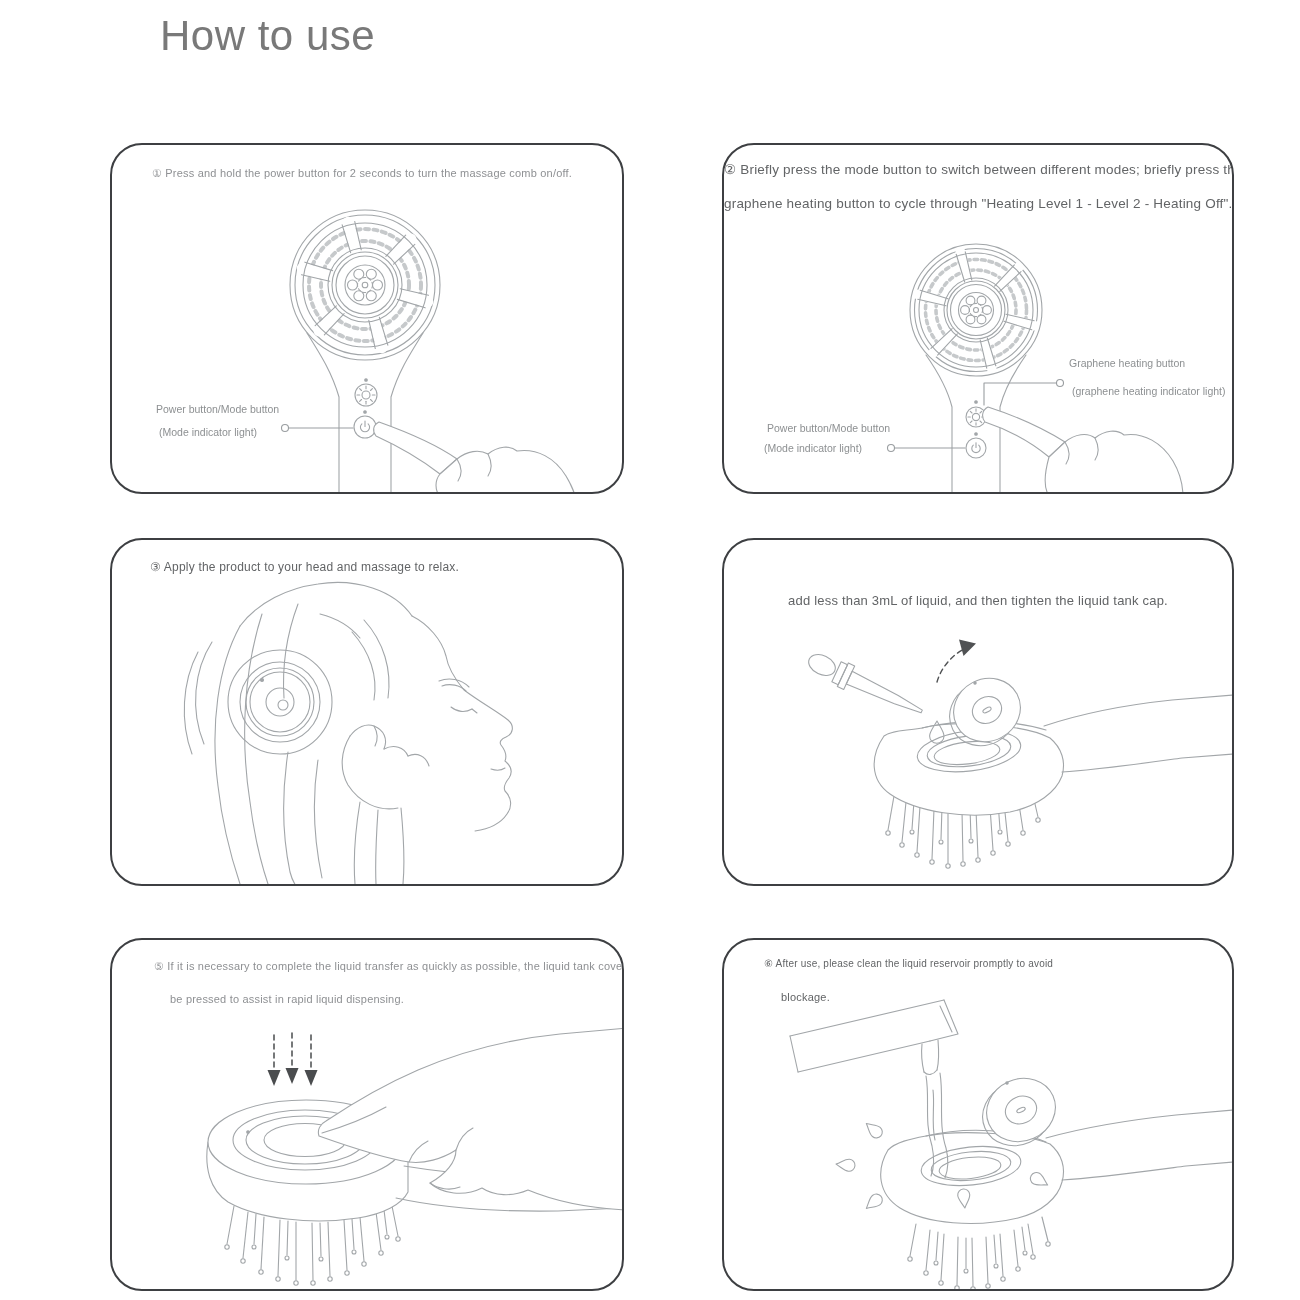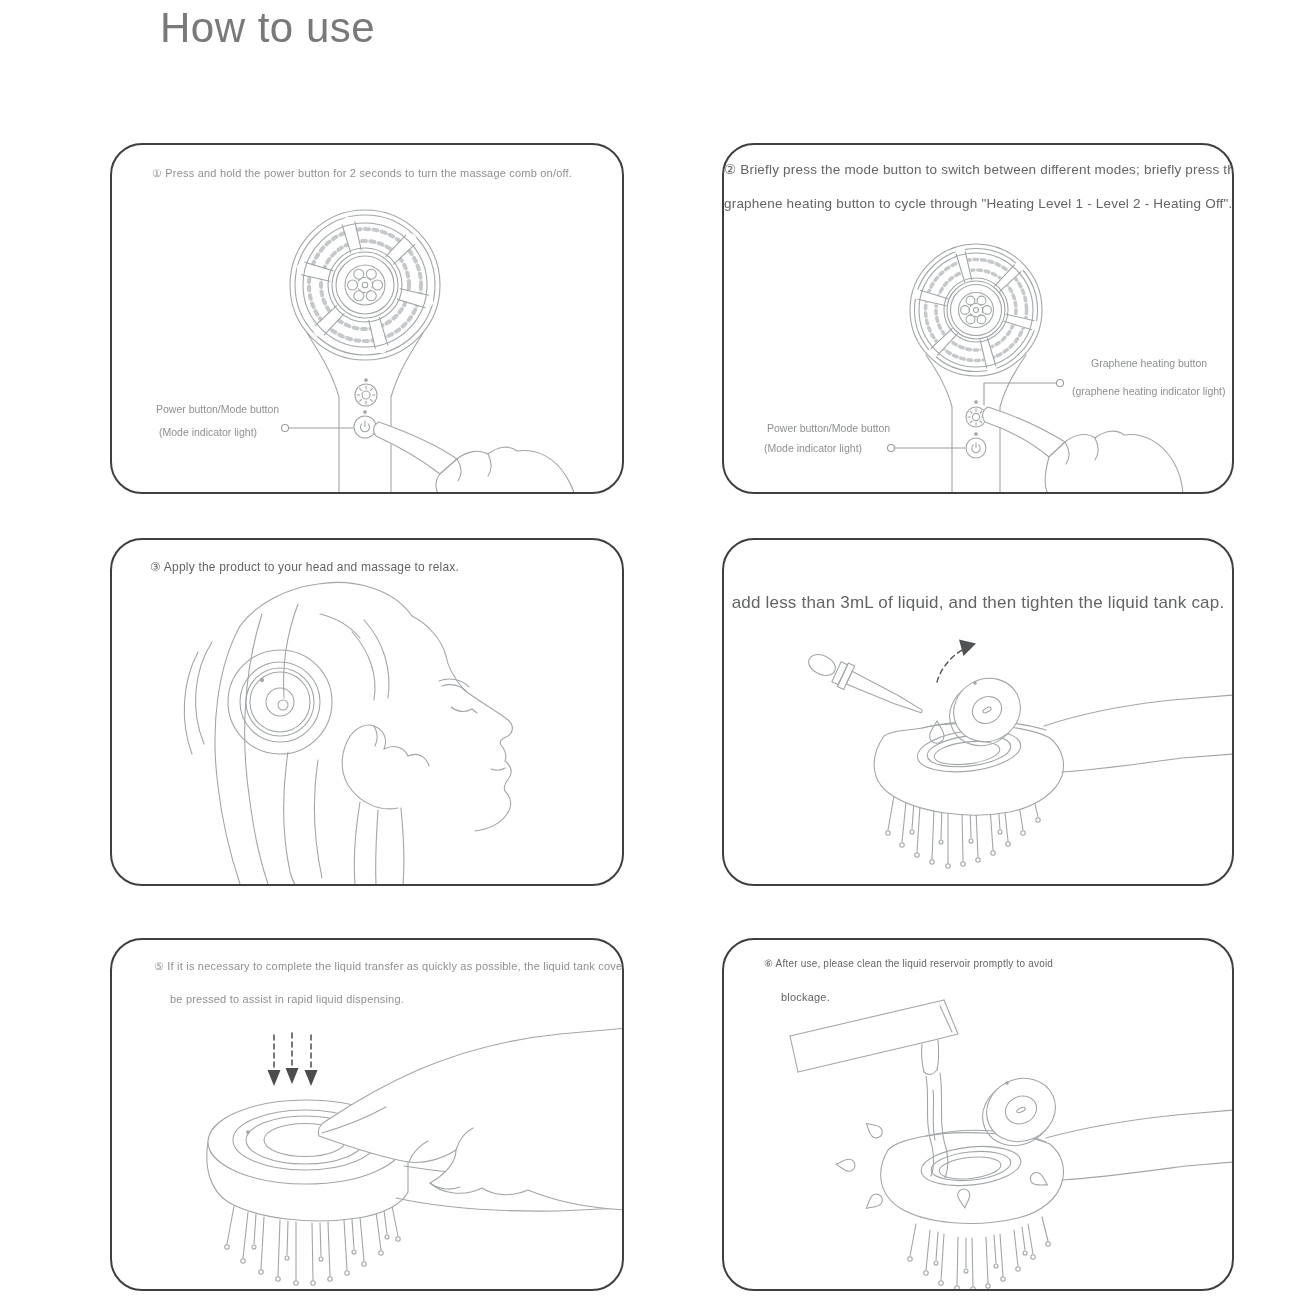--- a/index.html
+++ b/index.html
@@ -1,17 +1,17 @@
 <!DOCTYPE html>
 <html><head>
 <meta charset="utf-8">
 <style>
   html,body{margin:0;padding:0;background:#ffffff;}
   body{width:1300px;height:1300px;position:relative;font-family:"Liberation Sans",sans-serif;overflow:hidden;}
-  .page-title{position:absolute;left:160px;top:4px;margin:0;font-size:42px;font-weight:500;color:#797979;letter-spacing:.5px;}
+  .page-title{position:absolute;left:160px;top:12px;margin:0;font-size:42px;font-weight:500;color:#797979;letter-spacing:.5px;}
   .panel{position:absolute;border:2px solid #3d3f42;border-radius:32px;background:#fff;overflow:hidden;}
   #p1{left:110px;top:143px;width:510px;height:347px}
   #p2{left:722px;top:143px;width:508px;height:347px}
   #p3{left:110px;top:538px;width:510px;height:344px}
   #p4{left:722px;top:538px;width:508px;height:344px}
   #p5{left:110px;top:938px;width:510px;height:349px}
   #p6{left:722px;top:938px;width:508px;height:349px}
   .panel svg{position:absolute;left:0;top:0;}
   .line{position:absolute;margin:0;white-space:nowrap;letter-spacing:.2px;}
   .sm{font-size:11px;color:#8e9093;}
@@ -201,21 +201,21 @@
           <line x1="252" y1="297.7" x2="252" y2="302.5"></line>
         </g>
         <g>
           <path d="M264,262 C292,271 320,284 341,297 L325,312 C307,297 285,285 261,277 C257,272 258,265 264,262 Z" fill="#fff"></path>
           <path d="M341,297 C351,289 363,287 371,293 C381,285 393,284 400,290 C420,287 438,298 449,316 C456,328 459,340 459,352 L326,352 C319,344 320,330 325,312 Z" fill="#fff"></path>
           <path d="M341,297 C346,305 346,313 342,319"></path>
           <path d="M371,293 C375,301 375,309 371,315"></path>
         </g>
       </g>
     </svg>
-    <div class="lab" style="left:345px;top:212px;margin-left:22px;">Graphene heating button</div>
+    <div class="lab" style="left:345px;top:212px;">Graphene heating button</div>
     <div class="lab" style="left:348px;top:240px;">(graphene heating indicator light)</div>
     <div class="lab" style="left:43px;top:277px;">Power button/Mode button</div>
     <div class="lab" style="left:40px;top:297px;">(Mode indicator light)</div>
   </section>
 
   <section class="panel" id="p3">
     <p class="line md" style="left:38px;top:20px;font-size:12px;">③ Apply the product to your head and massage to relax.</p>
     <svg width="510" height="344" viewBox="0 0 510 344">
       <g stroke="#a2a6a9" fill="none" stroke-width="1.1" stroke-linecap="round" stroke-linejoin="round">
         <g>
@@ -258,21 +258,21 @@
           <path d="M238,196 C229,211 227,229 236,245 C247,262 266,272 286,268"></path>
           <path d="M248,262 C243,292 241,318 243,344"></path>
           <path d="M289,268 C292,300 293,322 291,344"></path>
           <path d="M266,270 C264,300 263,322 264,344"></path>
         </g>
       </g>
     </svg>
   </section>
 
   <section class="panel" id="p4">
-    <p class="line md ctr" style="top:53px;font-size:17px;">add less than 3mL of liquid, and then tighten the liquid tank cap.</p>
+    <p class="line md ctr" style="top:53px;font-size:13px;">add less than 3mL of liquid, and then tighten the liquid tank cap.</p>
     <svg width="508" height="344" viewBox="0 0 508 344">
       <g stroke="#a2a6a9" fill="none" stroke-width="1.1" stroke-linecap="round" stroke-linejoin="round">
         <g>
           <path d="M170,256 l-6,34"></path>
             <circle cx="164" cy="293" r="2.2"></circle>
           <path d="M182,262 l-4,40"></path>
             <circle cx="178" cy="305" r="2.2"></circle>
           <path d="M196,266 l-3,46"></path>
             <circle cx="193" cy="315" r="2.2"></circle>
           <path d="M210,269 l-2,50"></path>

